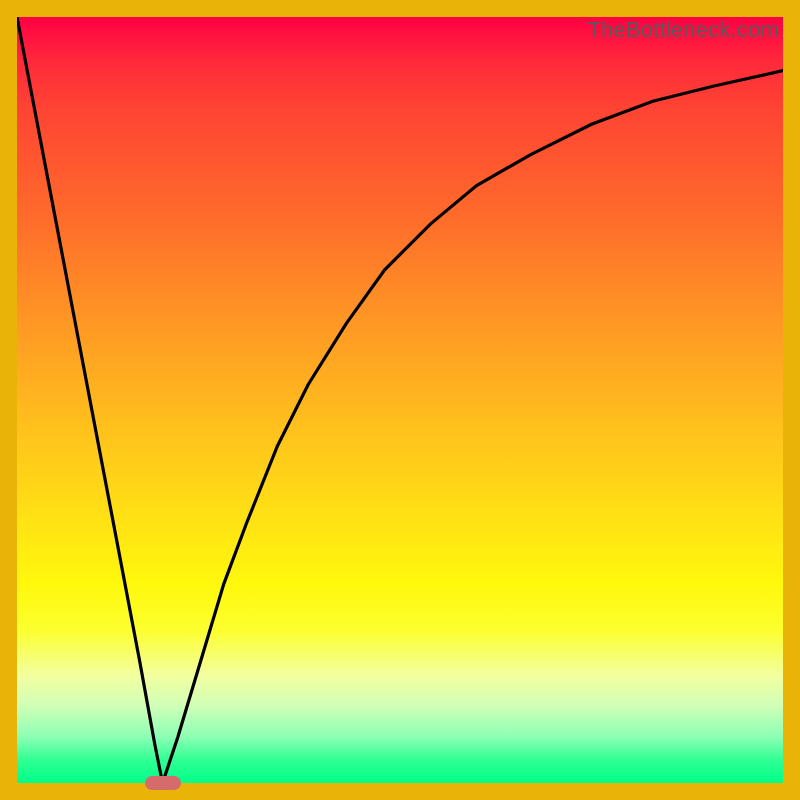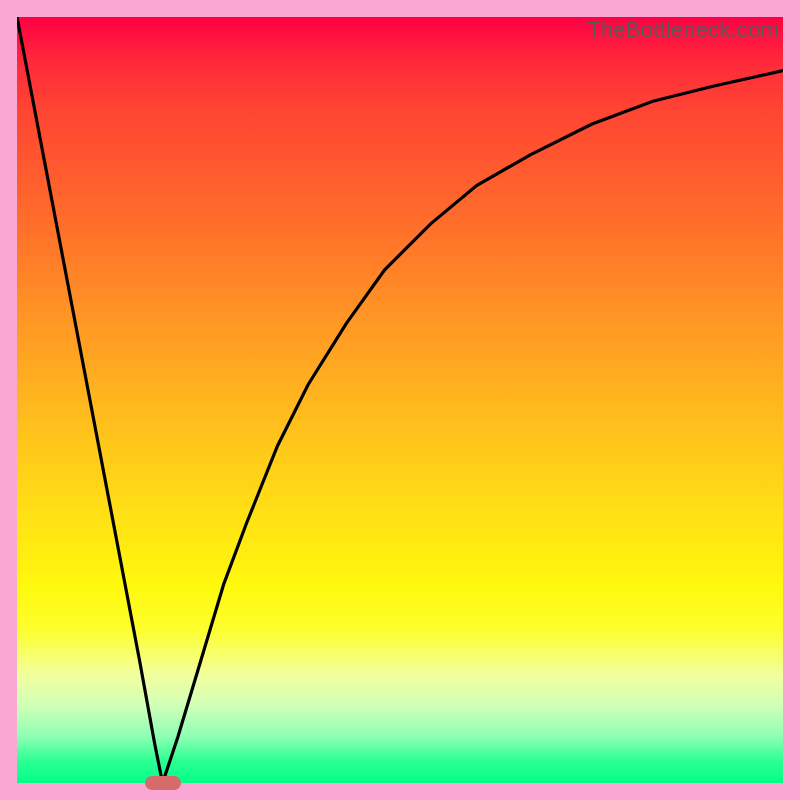--- a/index.html
+++ b/index.html
@@ -8,21 +8,21 @@
     width: 800px;
     height: 800px;
     overflow: hidden;
     background: #000;
     font-family: Arial, Helvetica, sans-serif;
   }
   .chart-frame {
     position: relative;
     width: 800px;
     height: 800px;
-    background: #f9a8d4;
+    background: #eab308;
   }
   .plot-area {
     position: absolute;
     left: 17px;
     top: 17px;
     width: 766px;
     height: 766px;
   }
   .gradient-bg {
     position: absolute;

